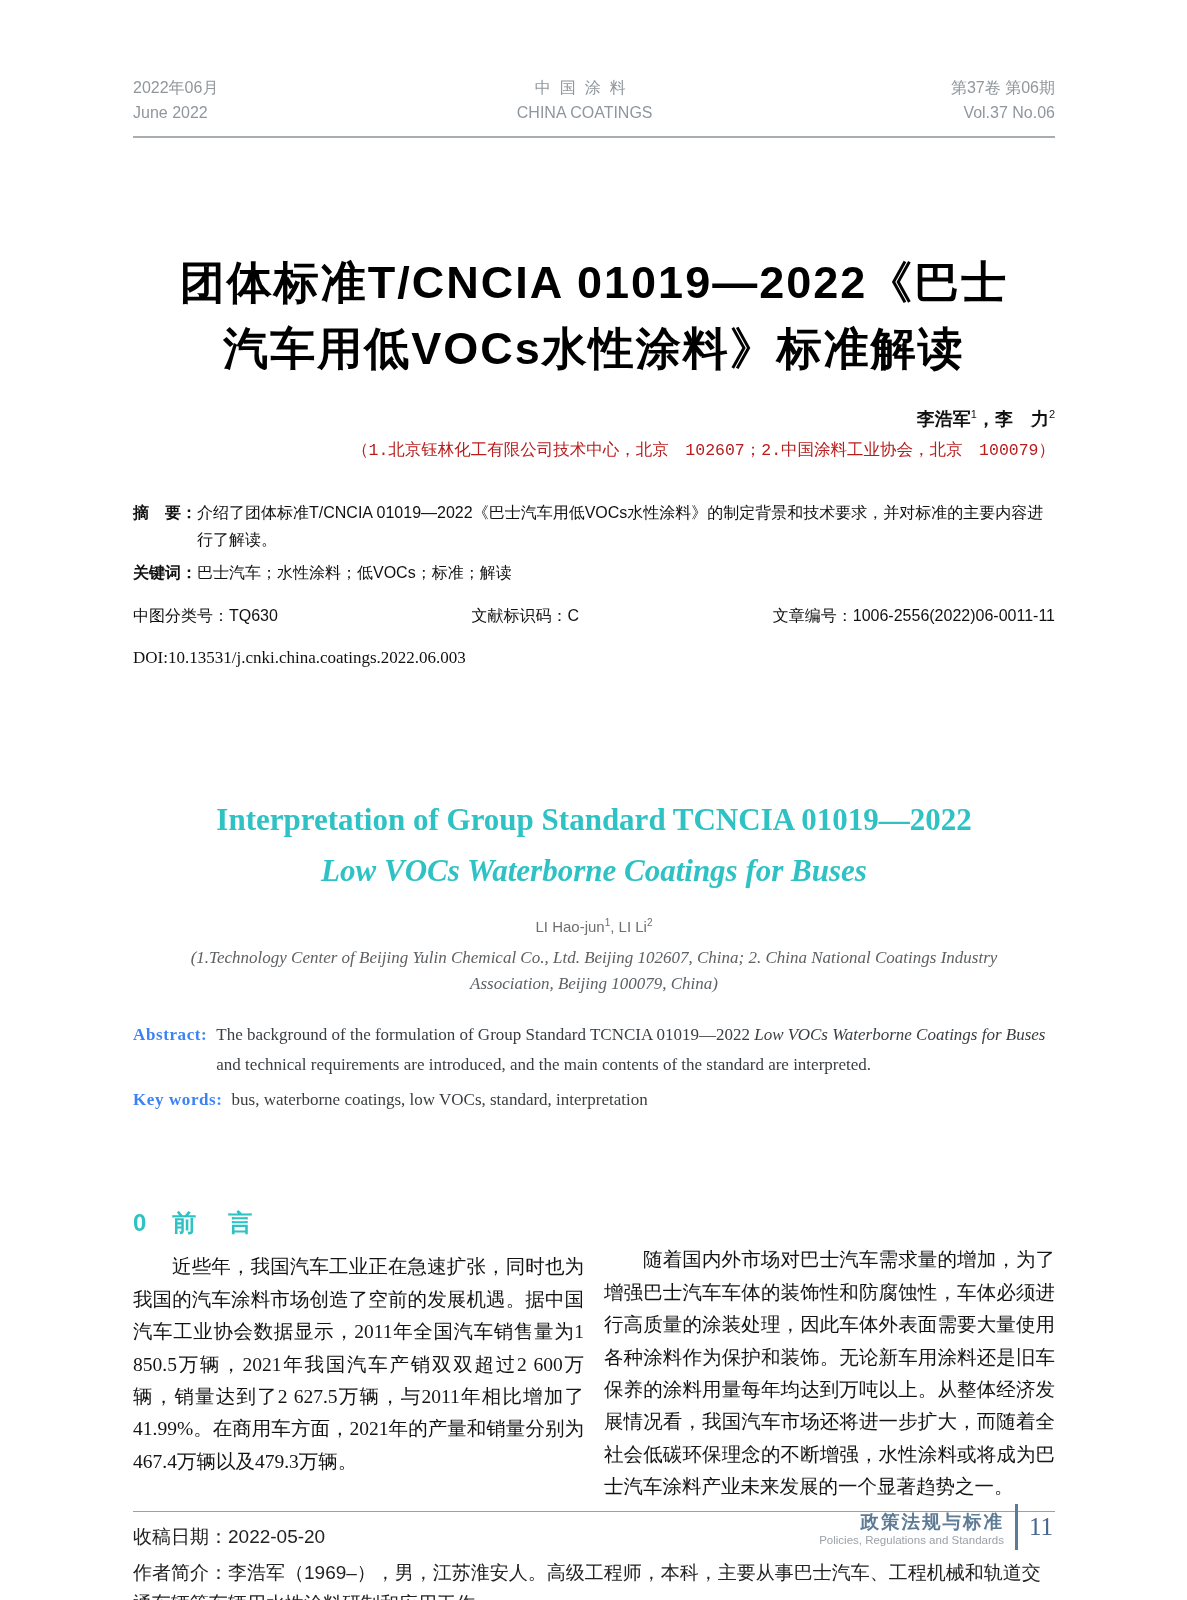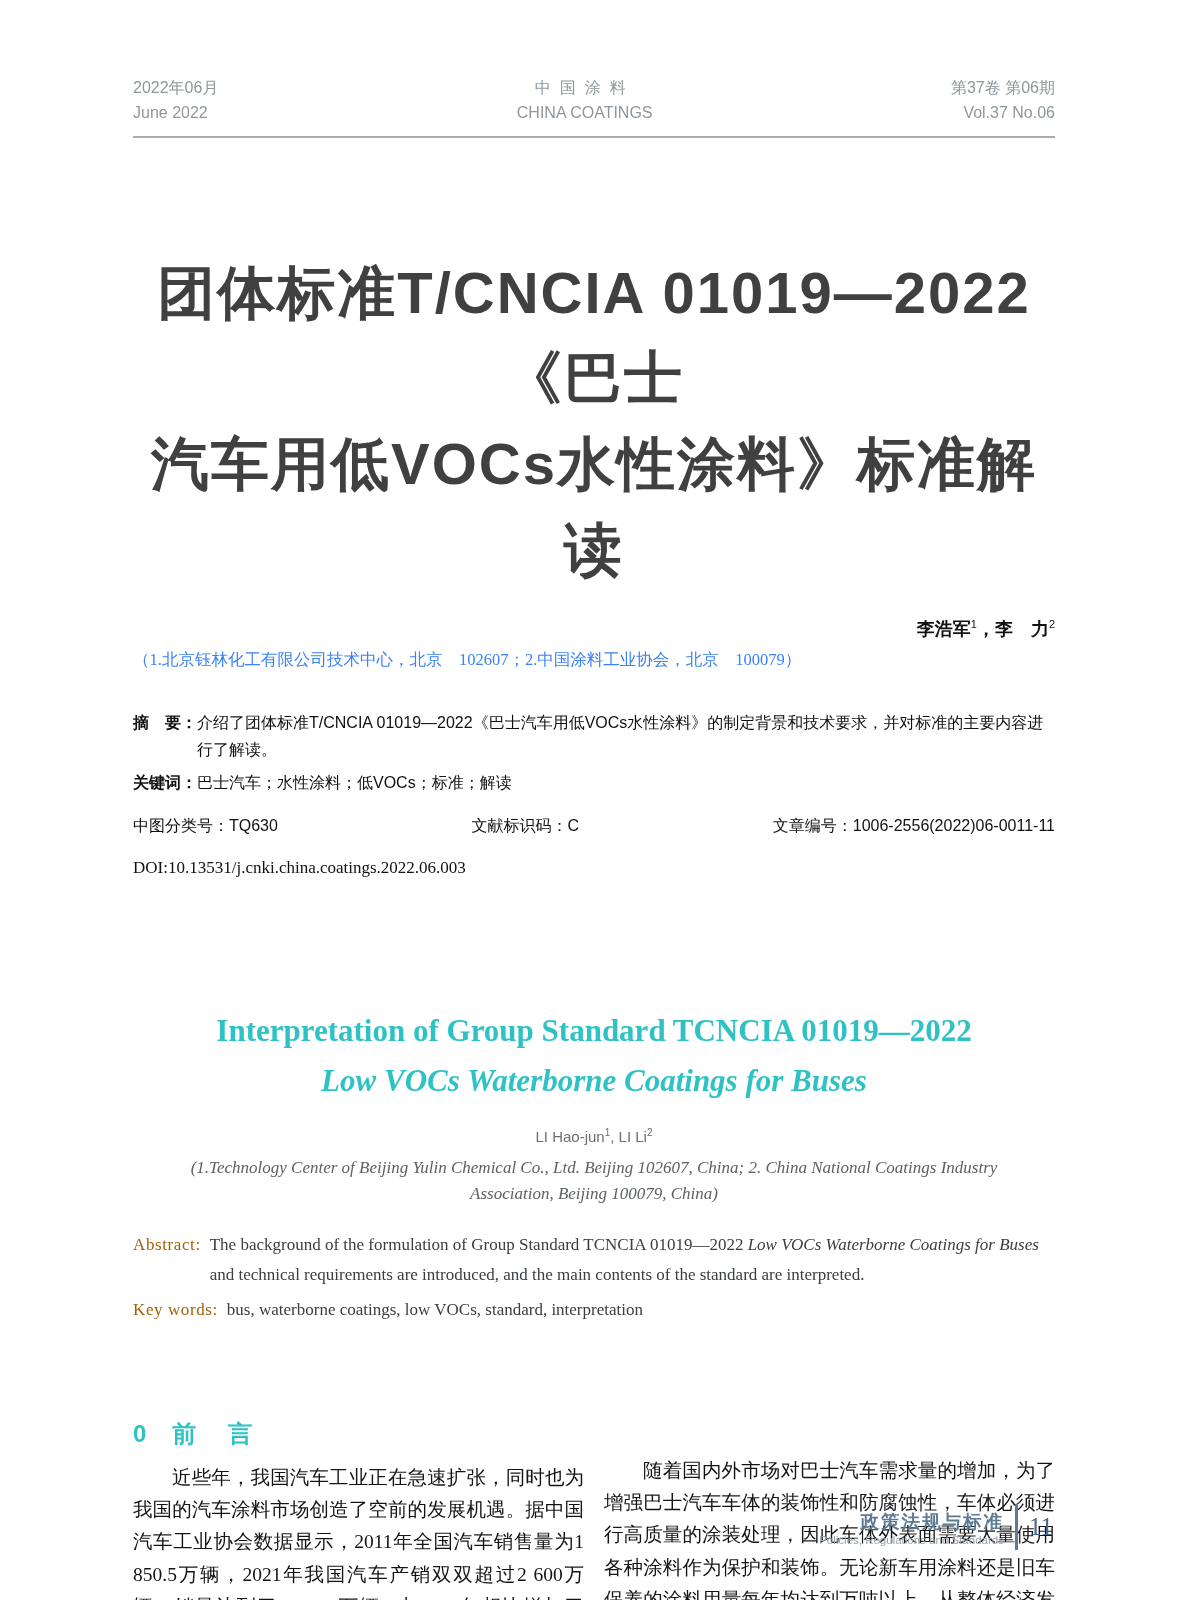--- a/index.html
+++ b/index.html
@@ -14,28 +14,28 @@
   .jheader { display:flex; justify-content:space-between; align-items:flex-start;
     font-family:"Liberation Sans", sans-serif; color:#8f979d; }
   .jh-cell { font-size:16px; line-height:1.55; }
   .jh-left { text-align:left; }
   .jh-center { text-align:center; }
   .jh-center .zh { letter-spacing:9px; }
   .jh-right { text-align:right; }
   .jh-rule { border:none; border-top:2px solid #a8adb2; margin:10px 0 0 0; }
 
   
-  .title-zh { margin-top:112px; text-align:center; color:#404040;
+  .title-zh { margin-top:112px; text-align:center; color:#000000;
     font-family:"Liberation Sans", sans-serif; font-weight:bold;
-    font-size:58px; line-height:1.48; letter-spacing:2px; }
+    font-size:45px; line-height:1.48; letter-spacing:2px; }
   .authors-zh { margin-top:24px; text-align:right;
     font-family:"Liberation Sans", sans-serif; font-weight:bold; font-size:18px; color:#111; }
   .authors-zh sup { font-size:11px; font-weight:normal; }
-  .affil-zh { margin-top:8px; text-align:left;
-    font-family:Liberation Serif, serif; font-size:16.5px; color:#3b82f6; }
+  .affil-zh { margin-top:8px; text-align:right;
+    font-family:Liberation Mono, monospace; font-size:16.5px; color:#b91c1c; }
 
   
   .abs-block { margin-top:38px; font-family:"Liberation Sans", sans-serif;
     font-size:16px; line-height:1.7; color:#111; }
   .abs-row { display:flex; align-items:flex-start; }
   .abs-label { font-weight:bold; white-space:nowrap; }
   .abs-text { flex:1; }
   .kw-row { margin-top:6px; }
   .meta-row { display:flex; justify-content:space-between; margin-top:16px; }
   .meta-item .lbl { font-weight:normal; }
@@ -48,22 +48,22 @@
   .title-en-2 { margin-top:10px; font-style:italic; }
   .authors-en { margin-top:26px; text-align:center; color:#6b6f72;
     font-family:"Liberation Sans", sans-serif; font-size:15px; }
   .authors-en sup { font-size:10px; }
   .affil-en { margin-top:10px; text-align:center; font-style:italic; color:#5d6164;
     font-family:"Liberation Serif", serif; font-size:17px; line-height:1.55; }
 
   
   .abs-en { margin-top:22px; display:flex; font-family:"Liberation Serif", serif;
     font-size:17px; line-height:1.8; color:#3a3e41; }
-  .abs-en .lbl { font-weight:normal; white-space:nowrap; margin-right:9px;
-    letter-spacing:0.6px; color:#a16207; }
+  .abs-en .lbl { font-weight:bold; white-space:nowrap; margin-right:9px;
+    letter-spacing:0.6px; color:#3b82f6; }
   .kw-en { margin-top:4px; }
   .italic { font-style:italic; }
 
   
   .body-cols { margin-top:92px; display:flex; gap:20px; }
   .col { width:451px; }
   .sec-heading { color:#2fc2c4; font-family:"Liberation Sans", sans-serif;
     font-weight:bold; font-size:24px; margin:0 0 12px 0; }
   .sec-heading .num { margin-right:26px; }
   .sec-heading .ttl { letter-spacing:4px; }

